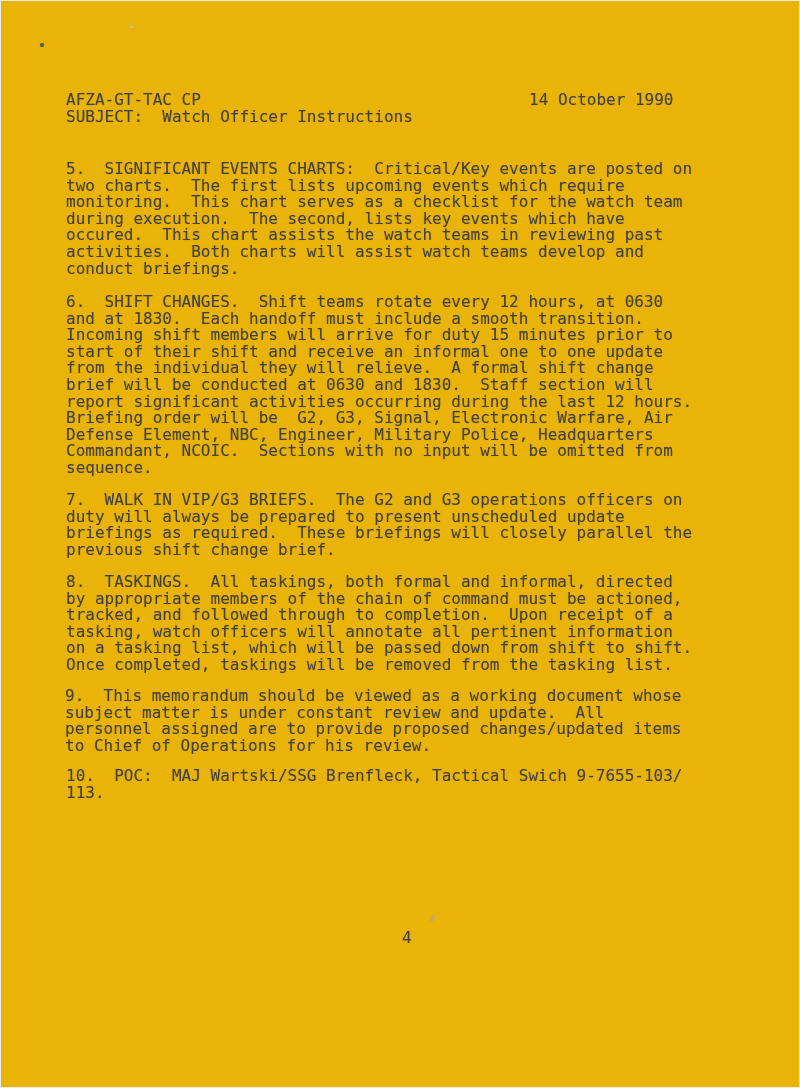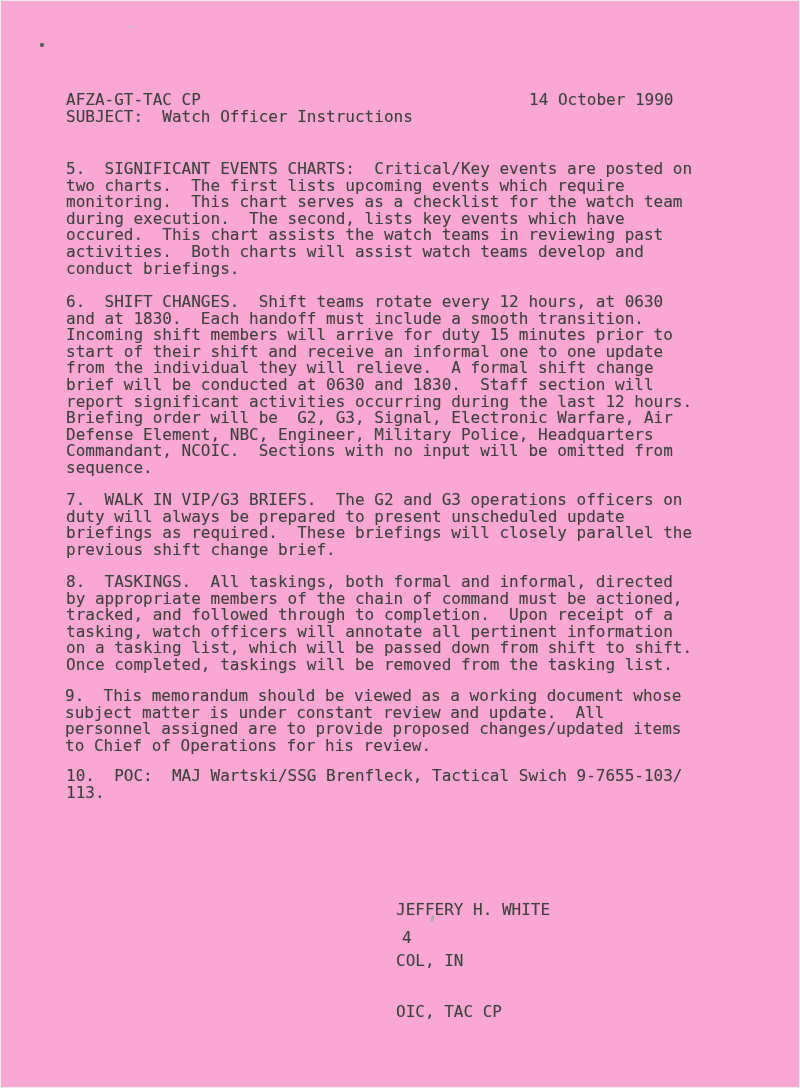--- a/index.html
+++ b/index.html
@@ -4,21 +4,21 @@
 <style>
   html, body { margin: 0; padding: 0; }
   body {
     width: 800px; height: 1088px;
     background: #ffffff;
     font-family: "DejaVu Sans Mono", "Liberation Mono", monospace;
   }
   .page {
     position: relative;
     width: 800px; height: 1088px;
-    background: #f9a8d4;
+    background: #eab308;
     box-sizing: border-box;
     border: 1px solid #ececec;
     overflow: hidden;
     color: #414141;
   }
   .txt {
     position: absolute;
     font-size: 16px;
     line-height: 16.6px;
     white-space: pre;
@@ -90,21 +90,16 @@
 
   <div class="txt" style="left:64px; top:687px;">9.  This memorandum should be viewed as a working document whose
 subject matter is under constant review and update.  All
 personnel assigned are to provide proposed changes/updated items
 to Chief of Operations for his review.</div>
 
   <div class="txt" style="left:65px; top:767px;">10.  POC:  MAJ Wartski/SSG Brenfleck, Tactical Swich 9-7655-103/
 113.</div>
 
 
-  <div class="txt block17" style="left:395px; top:866px;">
-    <div>JEFFERY H. WHITE</div>
-    <div>COL, IN</div>
-    <div>OIC, TAC CP</div>
-  </div>
 
   <div class="txt" style="left:401px; top:929px;">4</div>
 
 </div>
 
 </body></html>

